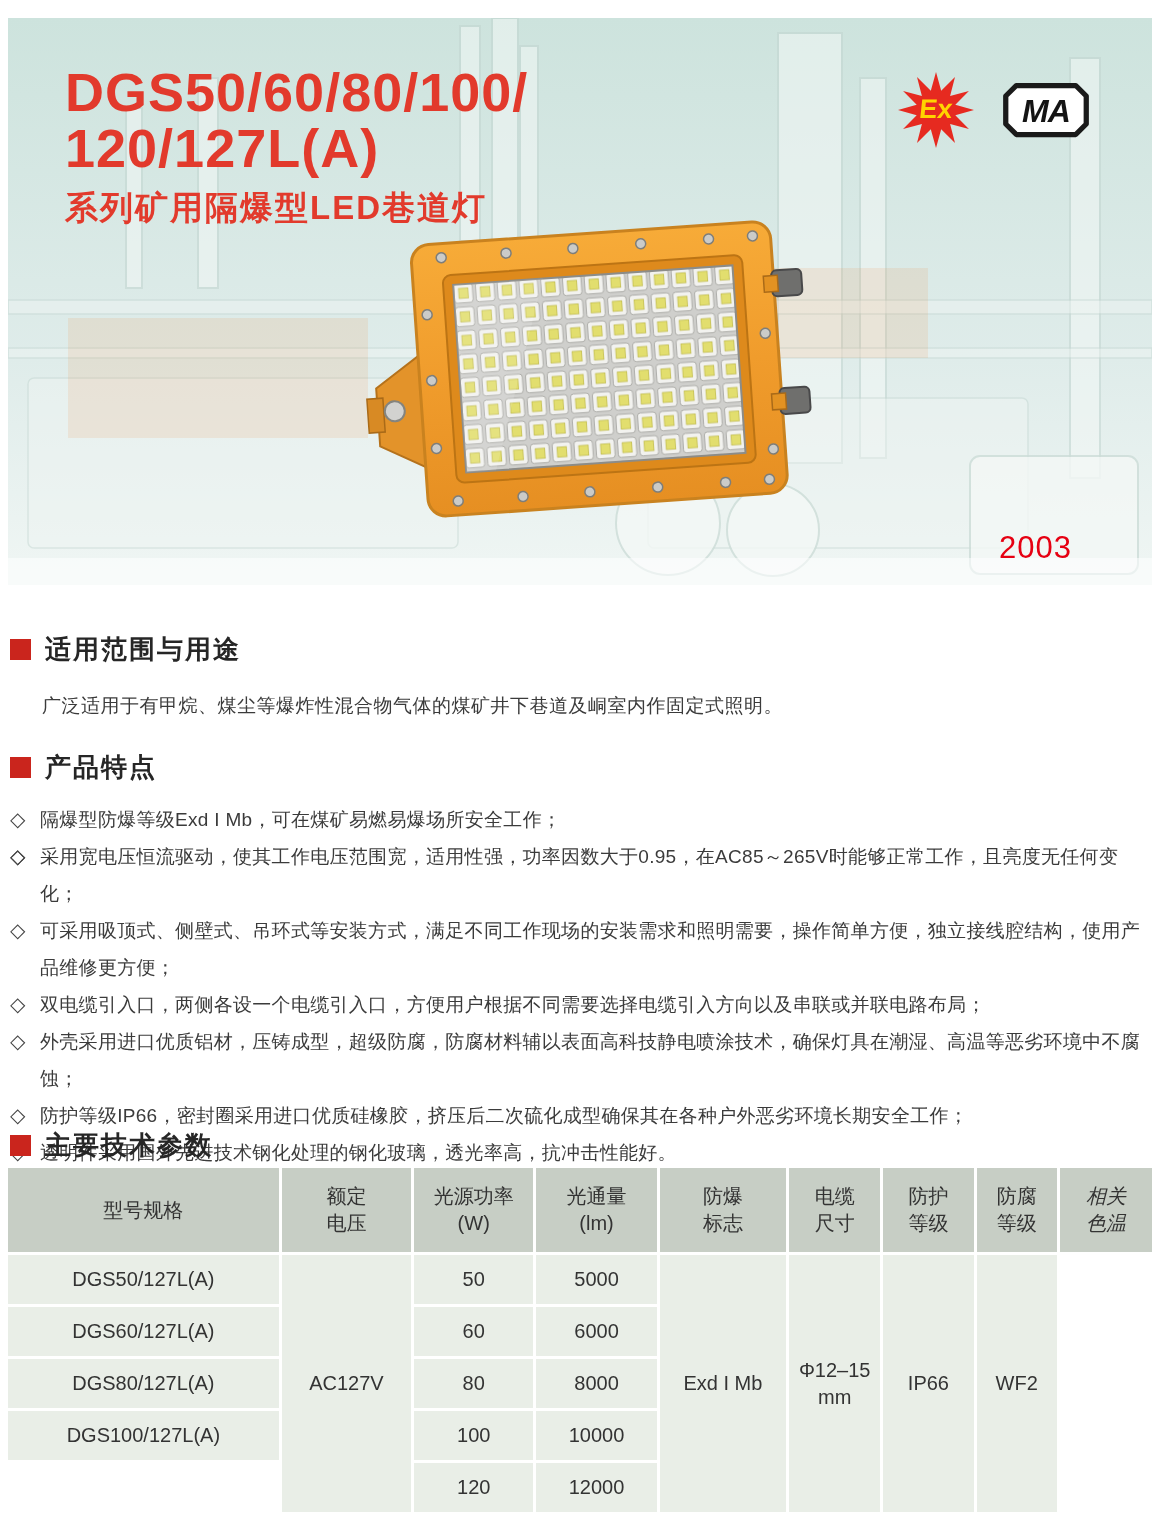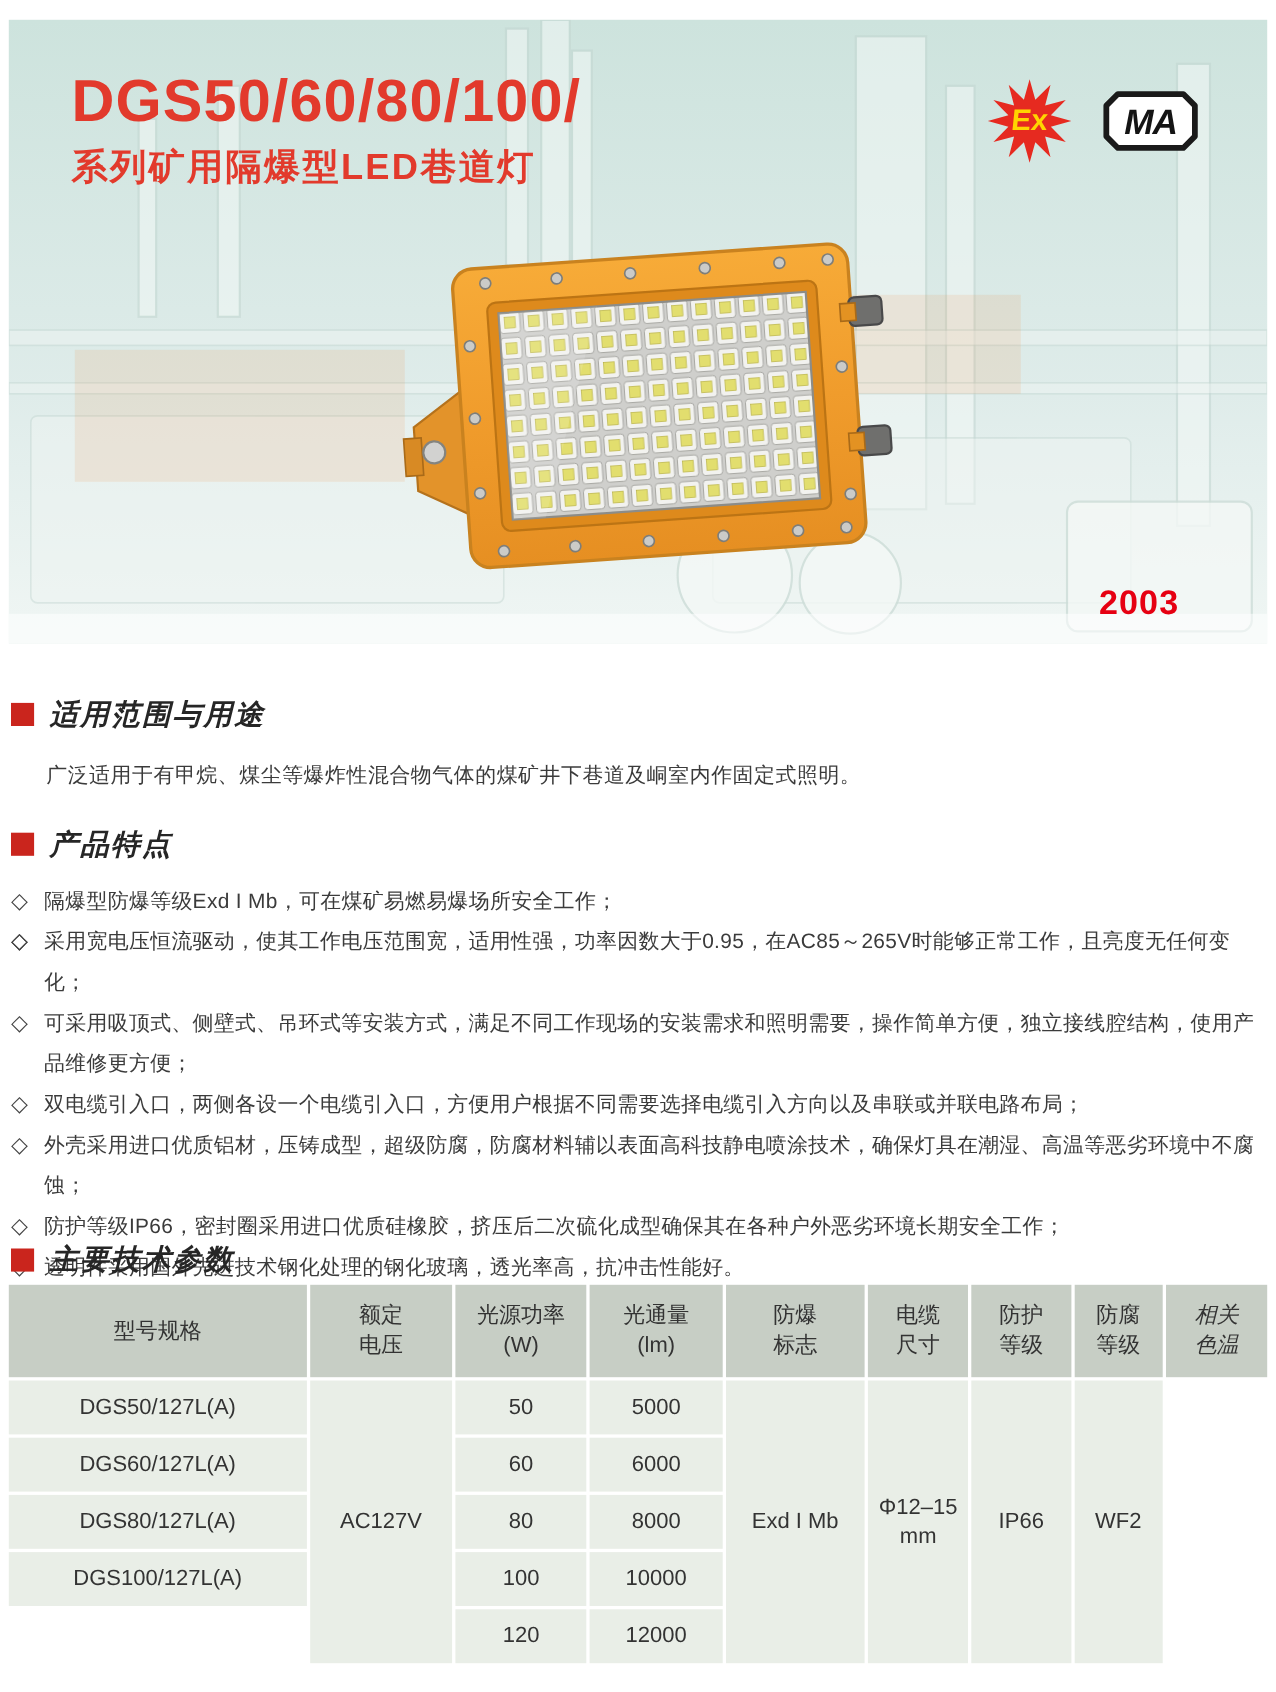--- a/index.html
+++ b/index.html
@@ -16,27 +16,27 @@
       font-weight:900; font-size:54px; line-height:1.04; letter-spacing:1px; color:#e23a2c; }
   .hero-title .sub { margin-top:10px; font-weight:700; font-size:33px; letter-spacing:2px; color:#e23a2c; }
   .badges { position:absolute; right:62px; top:52px; display:flex; align-items:center; gap:26px; }
   .ex-badge { position:relative; width:80px; height:80px; }
   .ex-badge .ex-label { position:absolute; left:0; top:24px; width:100%; text-align:center;
       font-size:27px; font-weight:900; color:#ffd400; transform:skewX(-6deg); }
   .ma-badge { position:relative; width:88px; height:56px; }
   .ma-badge .ma-label { position:absolute; left:0; top:11px; width:100%; text-align:center;
       font-size:32px; font-weight:900; font-style:italic; letter-spacing:-1px; color:#141414; }
   .lamp-wrap { position:absolute; left:342px; top:208px; width:468px; height:306px; transform:rotate(-4deg); }
-  .page-number { position:absolute; right:80px; top:512px; font-size:31px; font-weight:700; color:#e60012; letter-spacing:1px; }
+  .page-number { position:absolute; right:80px; top:512px; font-size:31px; font-weight:400; color:#e60012; letter-spacing:1px; }
 
   
   .section { position:absolute; left:10px; width:1142px; }
   .sec-heading { display:flex; align-items:center; gap:14px; }
   .sq { width:21px; height:21px; background:#ca251d; flex:0 0 auto; }
-  .sec-title { font-size:26px; font-weight:700; color:#262626; letter-spacing:2px;font-style:italic; }
+  .sec-title { font-size:26px; font-weight:700; color:#262626; letter-spacing:2px; }
   .sec-body { margin-top:24px; padding-left:32px; font-size:19px; line-height:1.6; color:#3b3b3b; letter-spacing:0.5px; }
 
   .features-list { list-style:none; margin-top:16px; }
   .features-list li { position:relative; padding-left:30px; font-size:19px; line-height:37px; color:#3b3b3b; letter-spacing:0.3px; }
   .features-list .diamond { position:absolute; left:0; top:0; font-size:20px; color:#444; }
 
   
   .spec-table { position:absolute; left:8px; top:1168px; width:1144px;
       display:grid; gap:3px; background:#ffffff;
       grid-template-columns:270fr 129fr 119fr 120fr 126fr 91fr 90fr 80fr 92fr;
@@ -89,20 +89,21 @@
       </g>
       <g opacity="0.12" fill="#f08030">
         <rect x="60" y="300" width="300" height="120"></rect>
         <rect x="700" y="250" width="220" height="90"></rect>
       </g>
       <rect x="0" y="540" width="1144" height="27" fill="#ffffff" opacity="0.55"></rect>
     </svg>
 
     <div class="hero-title">
       <div class="t1">DGS50/60/80/100/</div>
+      <div class="t2">120/127L(A)</div>
       <div class="sub">系列矿用隔爆型LED巷道灯</div>
     </div>
 
     <div class="badges">
       <div class="ex-badge">
         <svg viewBox="0 0 80 80" width="80" height="80">
           <polygon fill="#e62a20" points="78,40 59.3,45.2 72.9,59 54.1,54.1 59,72.9 45.2,59.3 40,78 34.8,59.3 21,72.9 25.9,54.1 7.1,59 20.7,45.2 2,40 20.7,34.8 7.1,21 25.9,25.9 21,7.1 34.8,20.7 40,2 45.2,20.7 59,7.1 54.1,25.9 72.9,21 59.3,34.8"></polygon>
         </svg>
         <div class="ex-label">Ex</div>
       </div>

